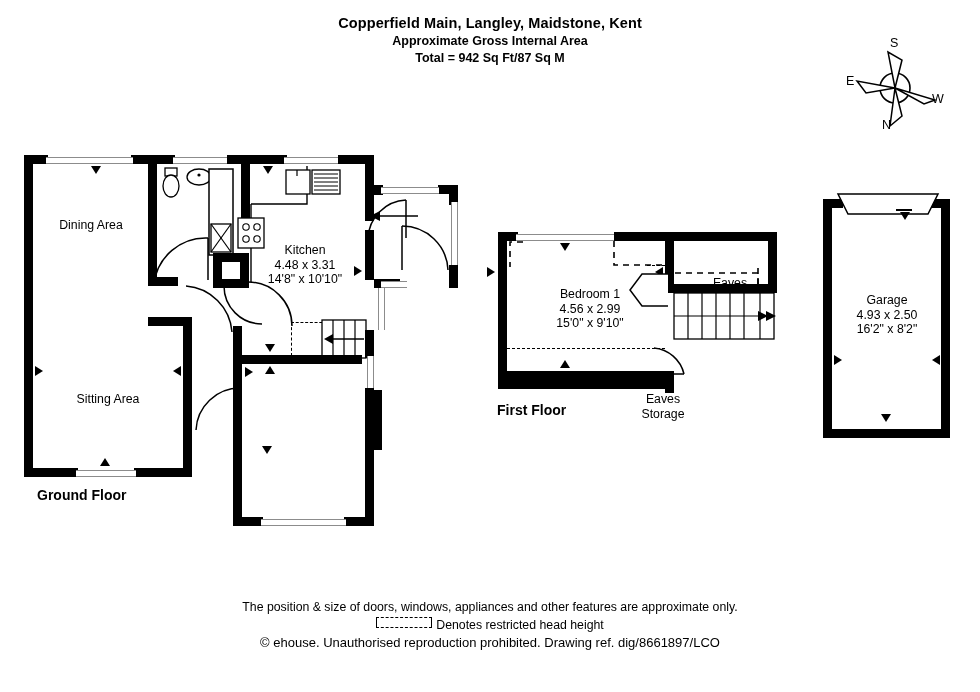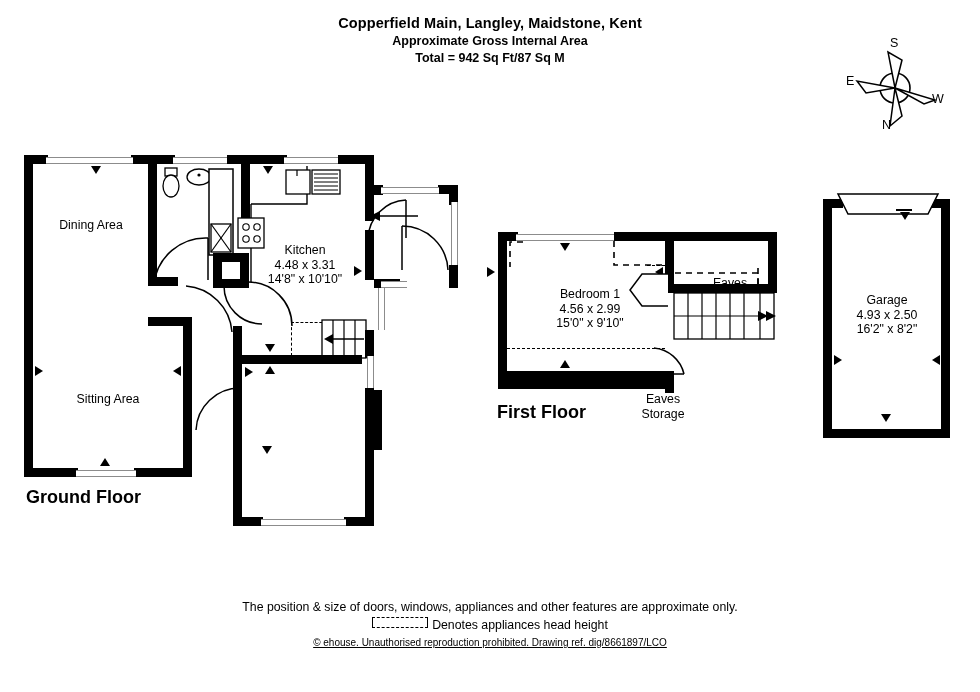--- a/index.html
+++ b/index.html
@@ -8,27 +8,27 @@
   .abs{position:absolute;}
   
   #header{left:0;top:14px;width:980px;text-align:center;}
   #header .ttl{font-size:14.5px;font-weight:bold;letter-spacing:.1px;line-height:19px;}
   #header .sub{font-size:12.5px;font-weight:bold;line-height:17px;}
   
   #footer{left:0;top:598px;width:980px;text-align:center;}
   #footer .f1{font-size:12.5px;font-weight:bold;line-height:18px;letter-spacing:.2px;}
   #footer .f2{font-size:12.3px;line-height:18px;}
   #footer .f3{font-size:12.3px;line-height:18px;}
-  #footer .f4{font-size:10px;line-height:18px;text-decoration:underline;}
+  #footer .f4{font-size:13px;line-height:18px;}
   .headsym{display:inline-block;width:54px;height:9px;border:1.6px dashed #000;
            border-left-style:solid;border-right-style:solid;vertical-align:1px;margin-right:4px;}
   
   .wall{background:#000;}
   .room-lbl{font-size:12.3px;line-height:14.6px;text-align:center;white-space:nowrap;}
-  .floor-lbl{font-size:18px;font-weight:bold;white-space:nowrap;}
+  .floor-lbl{font-size:14px;font-weight:bold;white-space:nowrap;}
   .win{background:#fff;border-top:1.4px solid #8c8c8c;border-bottom:1.4px solid #8c8c8c;}
   .winv{background:#fff;border-left:1.4px solid #8c8c8c;border-right:1.4px solid #8c8c8c;}
   .dash-h{border-top:1.7px dashed #000;}
   .dash-v{border-left:1.7px dashed #000;}
   
   .tri{width:0;height:0;}
   .tri-d{border-left:5px solid transparent;border-right:5px solid transparent;border-top:8px solid #000;}
   .tri-u{border-left:5px solid transparent;border-right:5px solid transparent;border-bottom:8px solid #000;}
   .tri-l{border-top:5px solid transparent;border-bottom:5px solid transparent;border-right:8px solid #000;}
   .tri-r{border-top:5px solid transparent;border-bottom:5px solid transparent;border-left:8px solid #000;}
@@ -219,21 +219,21 @@
 
   <div class="abs room-lbl" style="left:52px;top:392px;width:112px;">Sitting Area</div>
 
   <div class="abs" style="left:248px;top:243px;width:114px;text-align:center;">
     <div class="room-lbl">Kitchen</div>
     <div class="room-lbl">4.48 x 3.31</div>
     <div class="room-lbl">14'8" x 10'10"</div>
   </div>
 
 
-  <div class="abs floor-lbl" style="left:26px;top:487px;text-align:right;">Ground Floor</div>
+  <div class="abs floor-lbl" style="left:37px;top:487px;text-align:right;">Ground Floor</div>
 </div>
 
 <div class="abs" id="first-floor" style="left:0;top:0;width:800px;height:430px;">
 
   <div class="abs wall" style="left:498px;top:232px;width:9px;height:148px;"></div>
   <div class="abs wall" style="left:498px;top:232px;width:20px;height:9px;"></div>
   <div class="abs win" style="left:516px;top:234px;width:100px;height:5px;"></div>
   <div class="abs wall" style="left:614px;top:232px;width:60px;height:9px;"></div>
   <div class="abs wall" style="left:665px;top:232px;width:9px;height:52px;"></div>
   <div class="abs wall" style="left:665px;top:284px;width:112px;height:9px;"></div>
@@ -324,16 +324,16 @@
   <div class="abs" style="left:832px;top:245px;width:110px;text-align:center;">
     <div class="room-lbl">Garage</div>
     <div class="room-lbl">4.93 x 2.50</div>
     <div class="room-lbl">16'2" x 8'2"</div>
   </div>
 </div>
 
 <div id="footer" class="abs">
   <div class="f2">The position &amp; size of doors, windows, appliances and other features are approximate only.</div>
   <div class="f3">
-    <span class="headsym"></span><span>Denotes appliances head height</span>
+    <span class="headsym"></span><span>Denotes restricted head height</span>
   </div>
   <div class="f4">© ehouse. Unauthorised reproduction prohibited. Drawing ref. dig/8661897/LCO</div>
 </div>
 
 </body></html>

